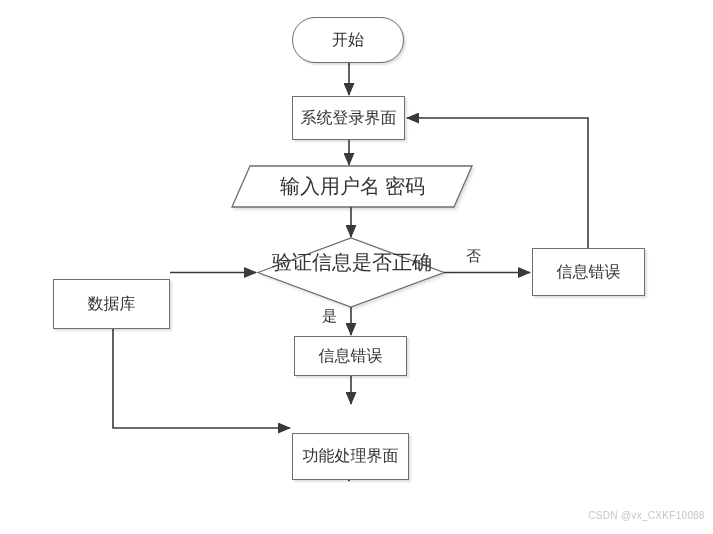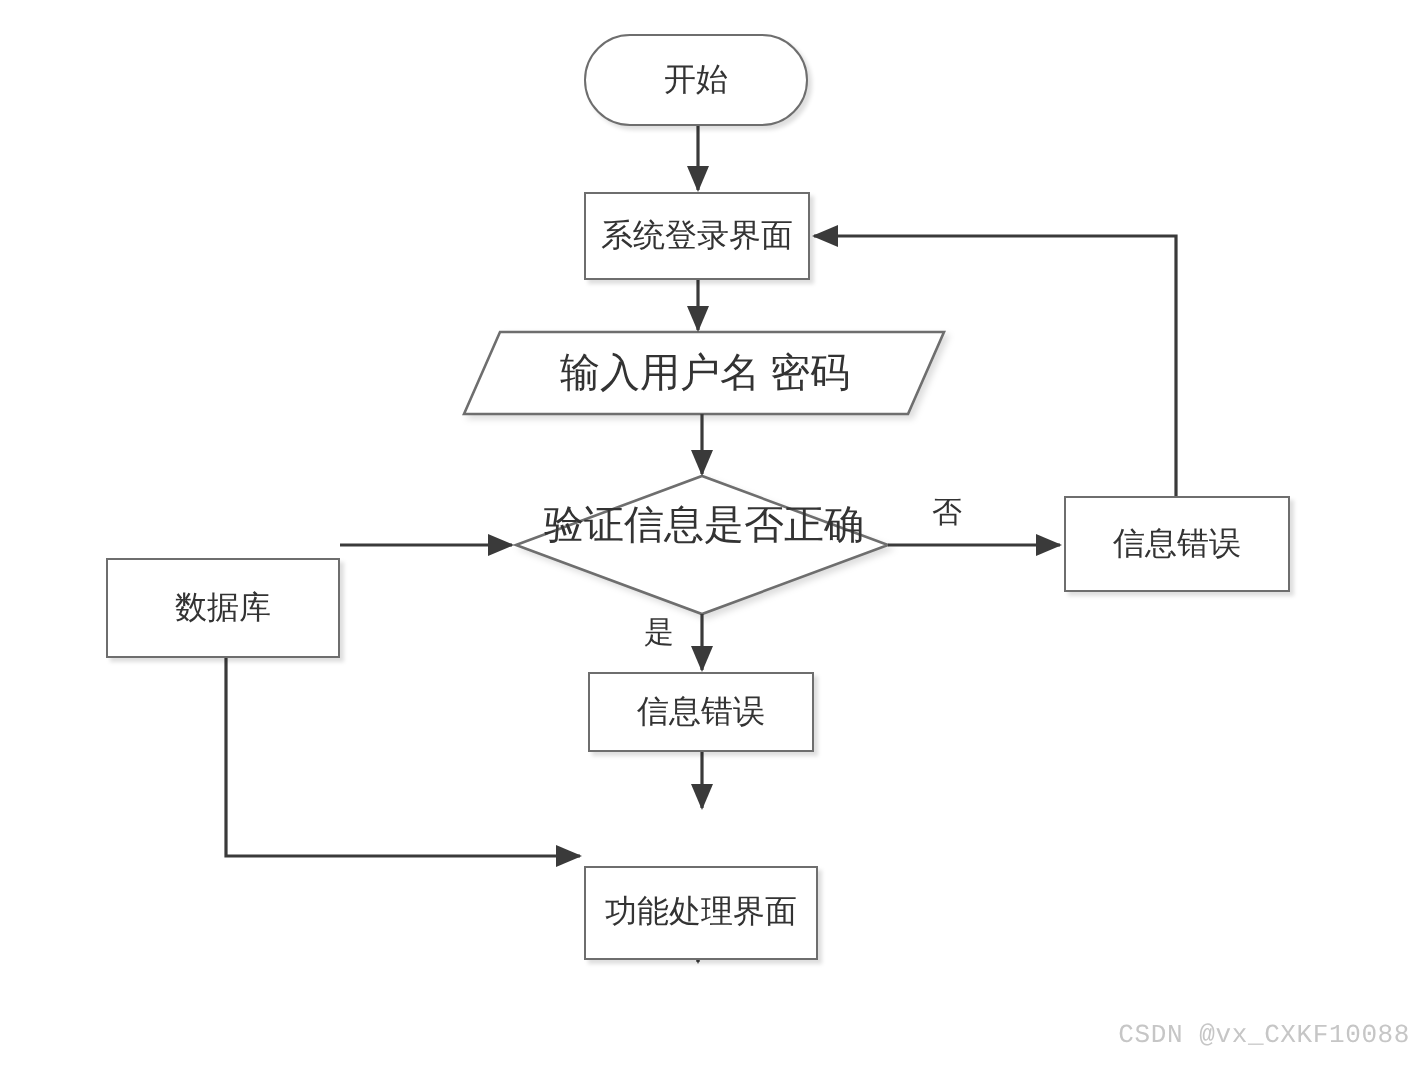--- a/index.html
+++ b/index.html
@@ -66,22 +66,22 @@
     position: absolute;
     font-size: 15px;
     color: var(--text, #333333);
   }
   #edge-label-yes { left: 322px; top: 307px; }
   #edge-label-no  { left: 466px; top: 247px; }
   .watermark {
     position: absolute;
     right: 8px;
     top: 510px;
-    font-family: Liberation Mono, monospace;
-    font-size: 13px;
+    font-family: Liberation Sans, sans-serif;
+    font-size: 10px;
     color: var(--watermark, #c6c6c6);
     letter-spacing: 0.3px;
     text-align: center;
   }
 </style>
 </head>
 <body>
 
 <div class="canvas">
 

